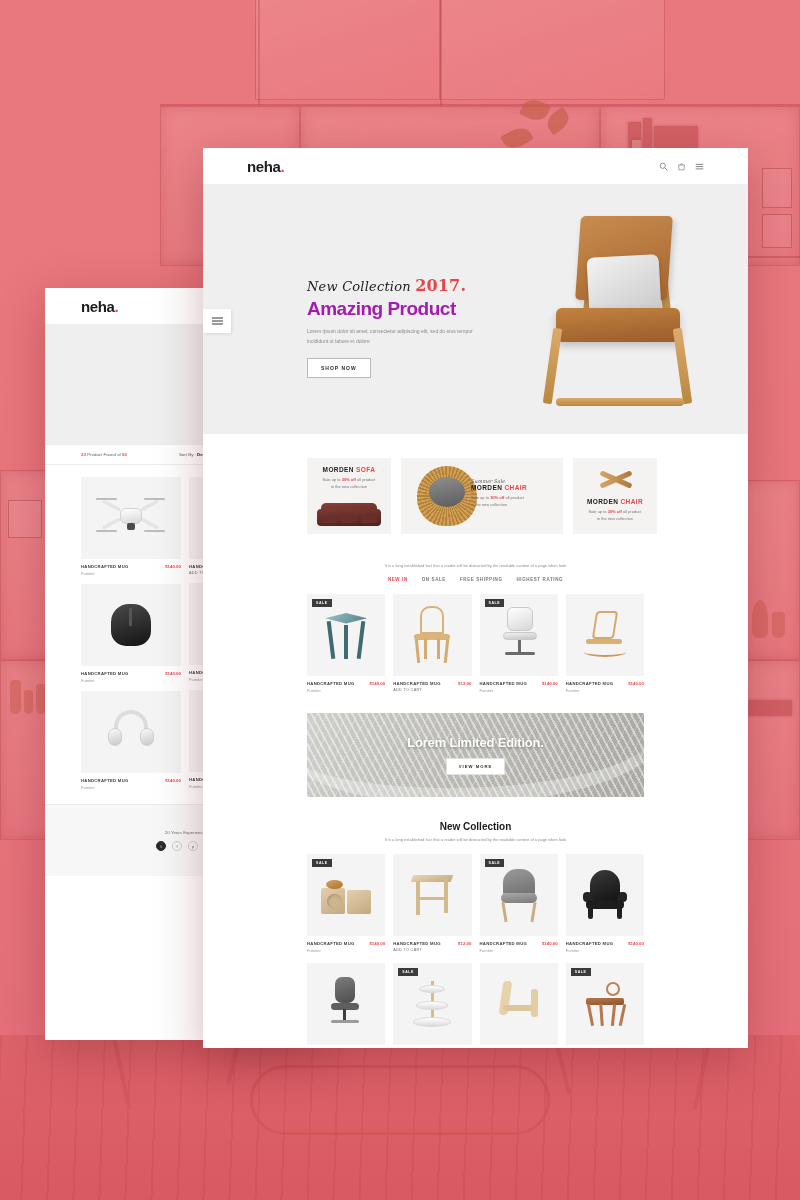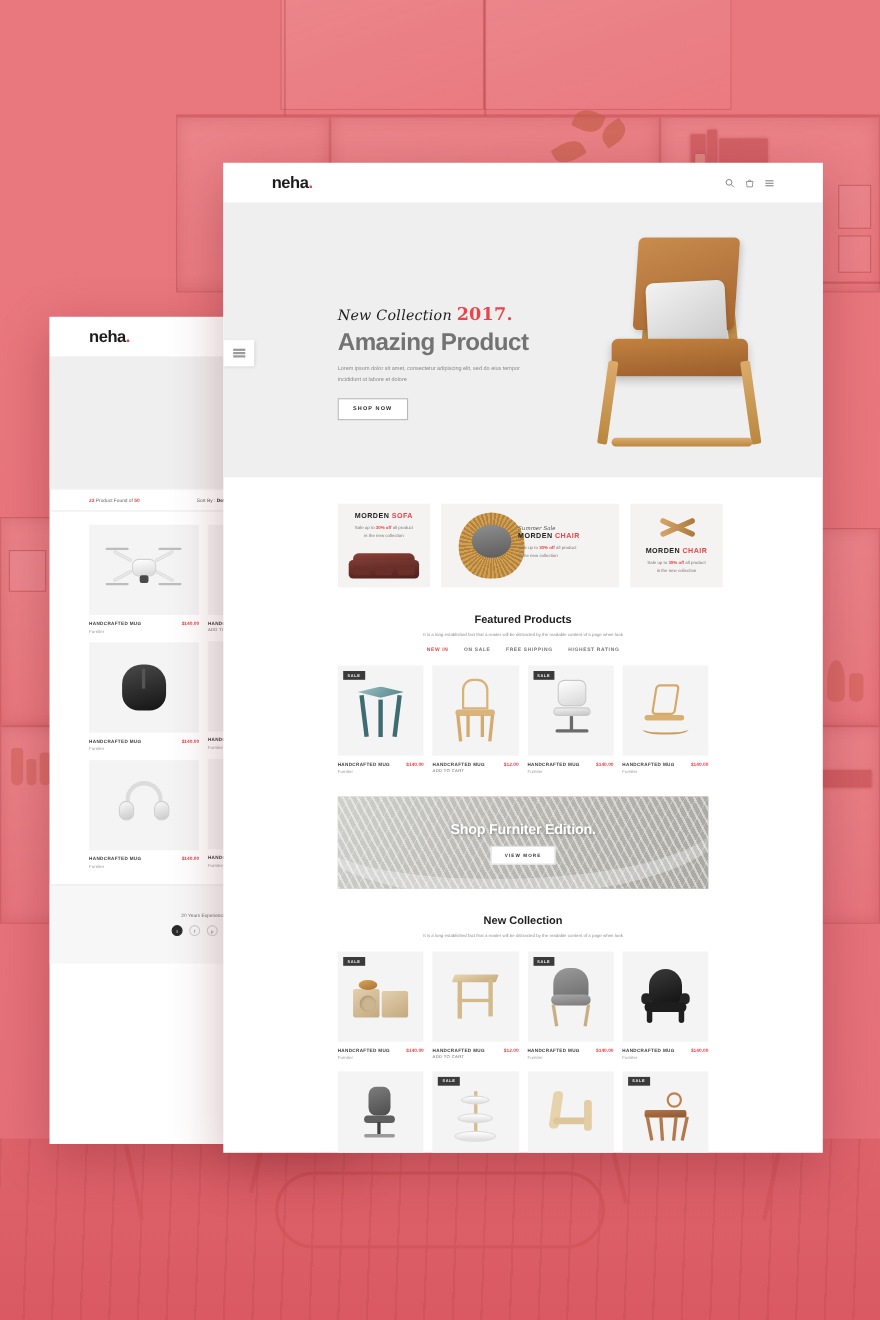--- a/index.html
+++ b/index.html
@@ -52,21 +52,21 @@
   .hicon { width:9px; height:9px; opacity:.72; display:block; }
 
   
   .hero { background:#efefef; height:250px; position:relative; overflow:hidden; }
   .hero-copy { position:absolute; left:104px; top:92px; width:210px; }
   .script {
     font-family:"DejaVu Serif", serif; font-style:italic; font-size:13px;
     color:#1c1c1c; letter-spacing:0.2px;
   }
   .script .yr { color:#e8454b; font-weight:bold; font-style:normal; font-size:16px; }
-  .hero-h1 { font-size:22px; font-weight:bold; color:#737373; letter-spacing:-0.5px; margin-top:3px; }
+  .hero-h1 { font-size:19px; font-weight:bold; color:#a21caf; letter-spacing:-0.5px; margin-top:3px; }
   .hero-p { font-size:5px; color:#8a8a8a; line-height:1.9; margin-top:7px; width:175px; }
   .btn-outline {
     display:inline-block; margin-top:12px; border:1px solid #b9b9b9; background:#fff;
     padding:6px 13px; font-size:5px; letter-spacing:1px; color:#2a2a2a; font-weight:bold;
   }
   
   .chair-wrap { position:absolute; right:42px; top:32px; width:180px; height:190px; }
   .ch-back { position:absolute; left:52px; top:0; width:92px; height:84px; border-radius:5px;
     background:linear-gradient(160deg,#c98c4e,#a4652f); transform:skewX(-4deg); box-shadow:2px 3px 6px rgba(0,0,0,.18);}
   .ch-seat { position:absolute; left:30px; top:92px; width:124px; height:34px; border-radius:6px;
@@ -565,21 +565,20 @@
       <div class="pm-sub">
         <span>Sale up to</span>
         <span class="acc">30% off</span>
         <span>all product</span><br>
         <span>in the new collection</span>
       </div>
     </div>
   </div>
 
   <div class="sec-head">
-    <div class="sec-title">Featured Products</div>
     <div class="sec-sub">It is a long established fact that a reader will be distracted by the readable content of a page when look</div>
     <div class="tabs">
       <div class="tab active">NEW IN</div>
       <div class="tab">ON SALE</div>
       <div class="tab">FREE SHIPPING</div>
       <div class="tab">HIGHEST RATING</div>
     </div>
   </div>
 
   <div class="grid">
@@ -656,21 +655,21 @@
         </div>
         <div class="p-price">$140.00</div>
       </div>
     </div>
   </div>
 
   <div class="limited">
     <div class="hammock"></div>
     <div class="hammock-curve"></div>
     <div class="lim-txt">
-      <div class="lim-h">Shop Furniter Edition.</div>
+      <div class="lim-h">Lorem Limited Edition.</div>
       <div class="btn-white">VIEW MORE</div>
     </div>
   </div>
 
   <div class="sec-head">
     <div class="sec-title">New Collection</div>
     <div class="sec-sub">It is a long established fact that a reader will be distracted by the readable content of a page when look</div>
   </div>
 
   <div class="grid">

